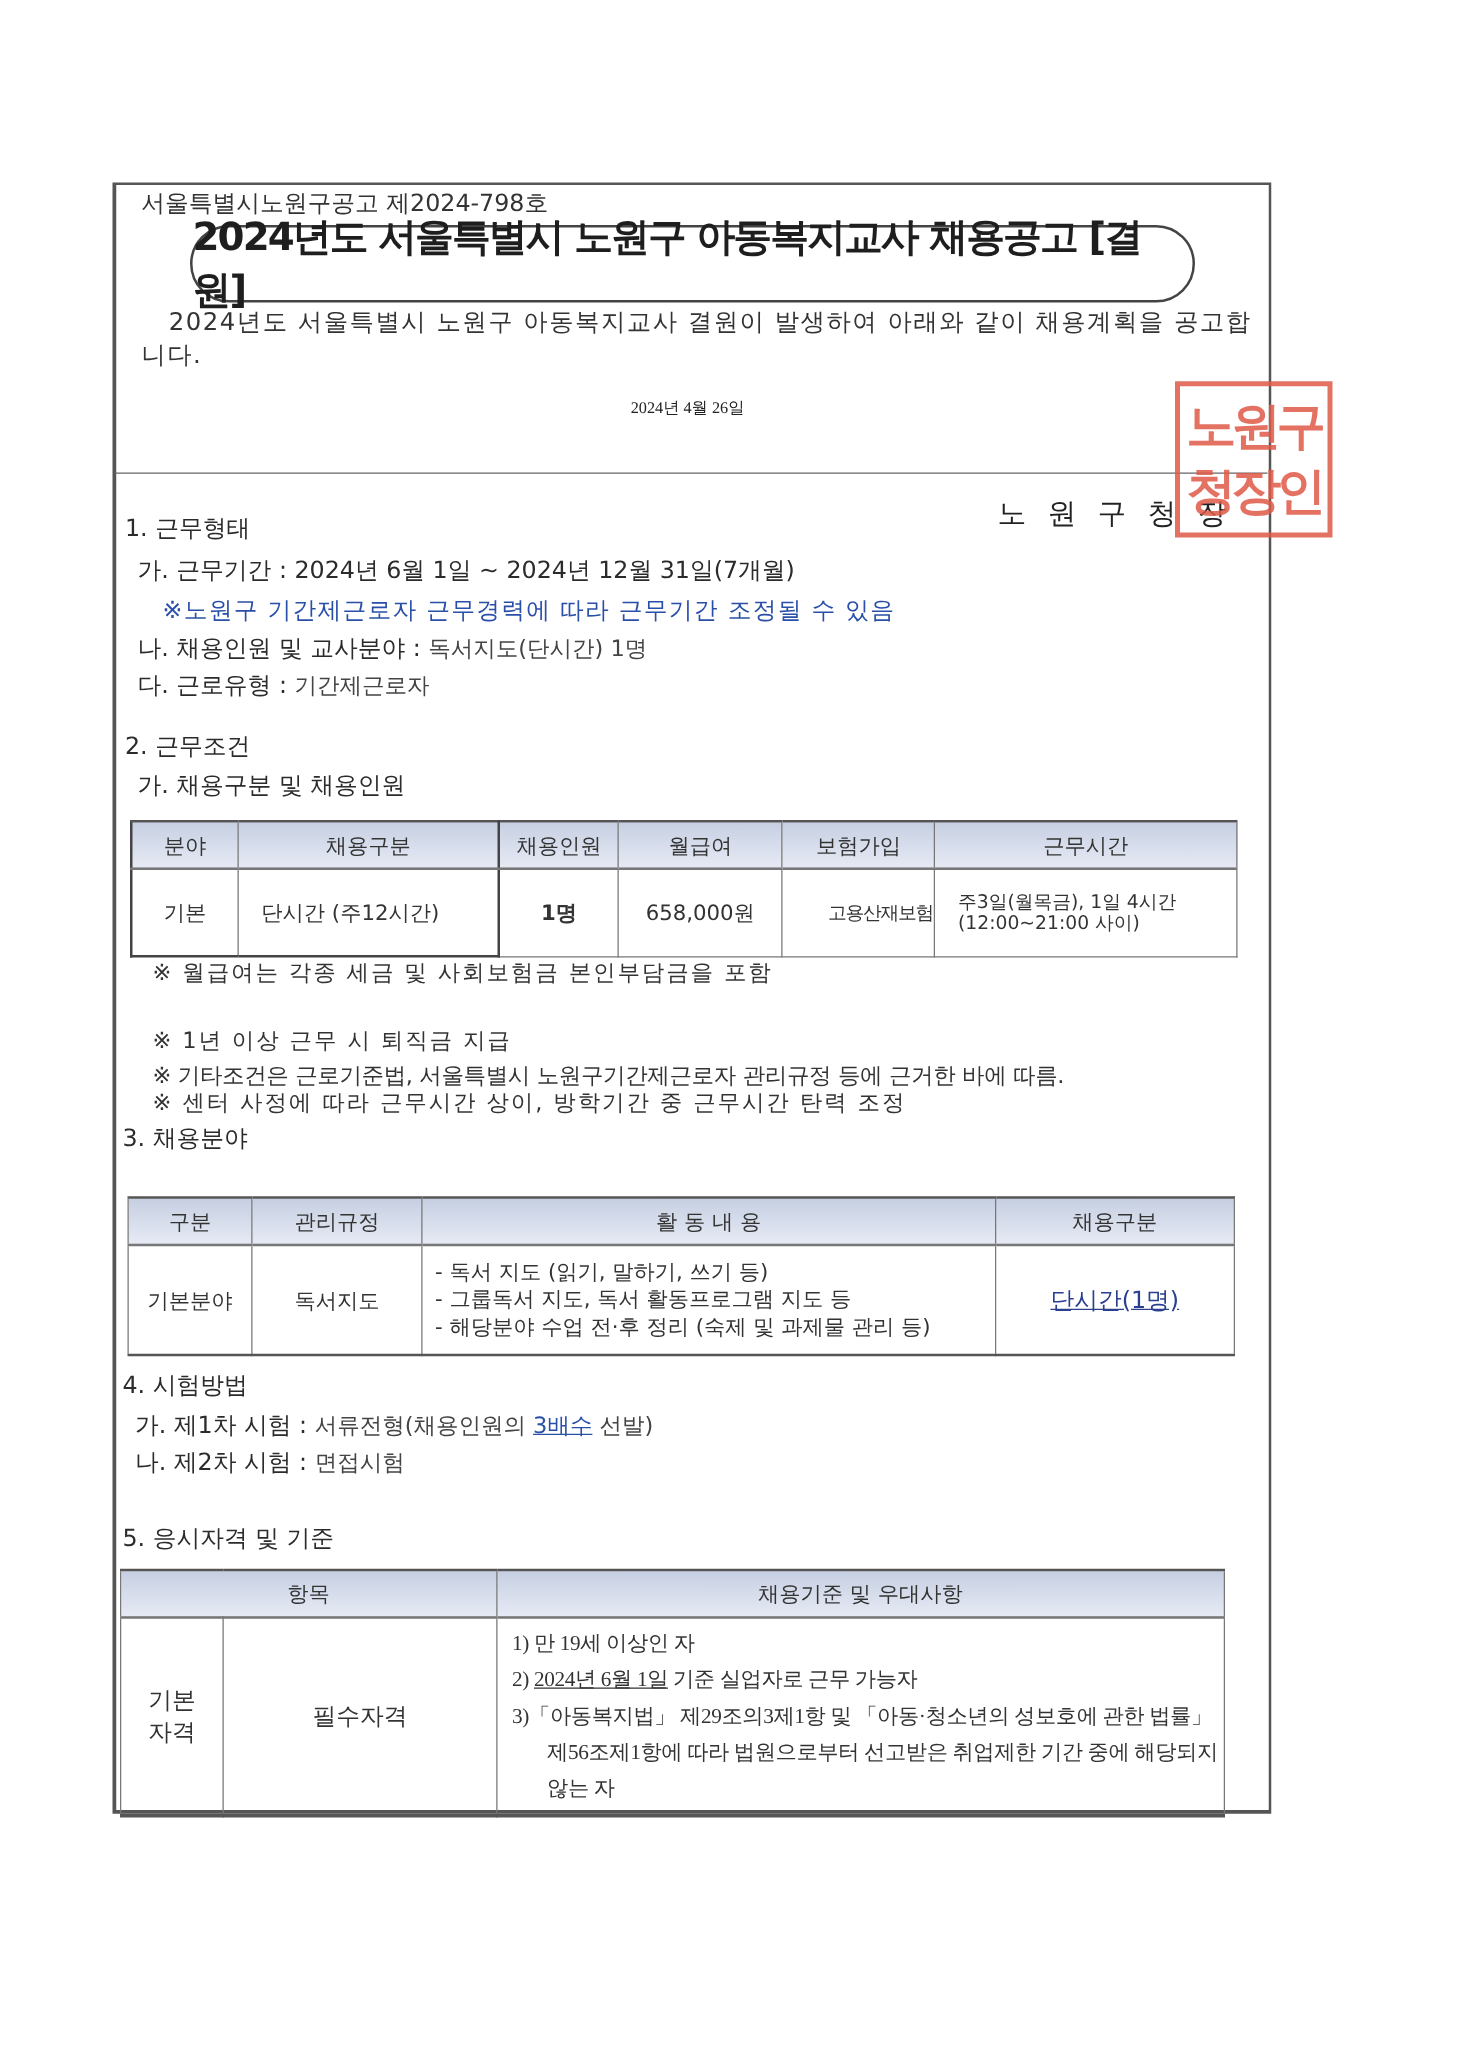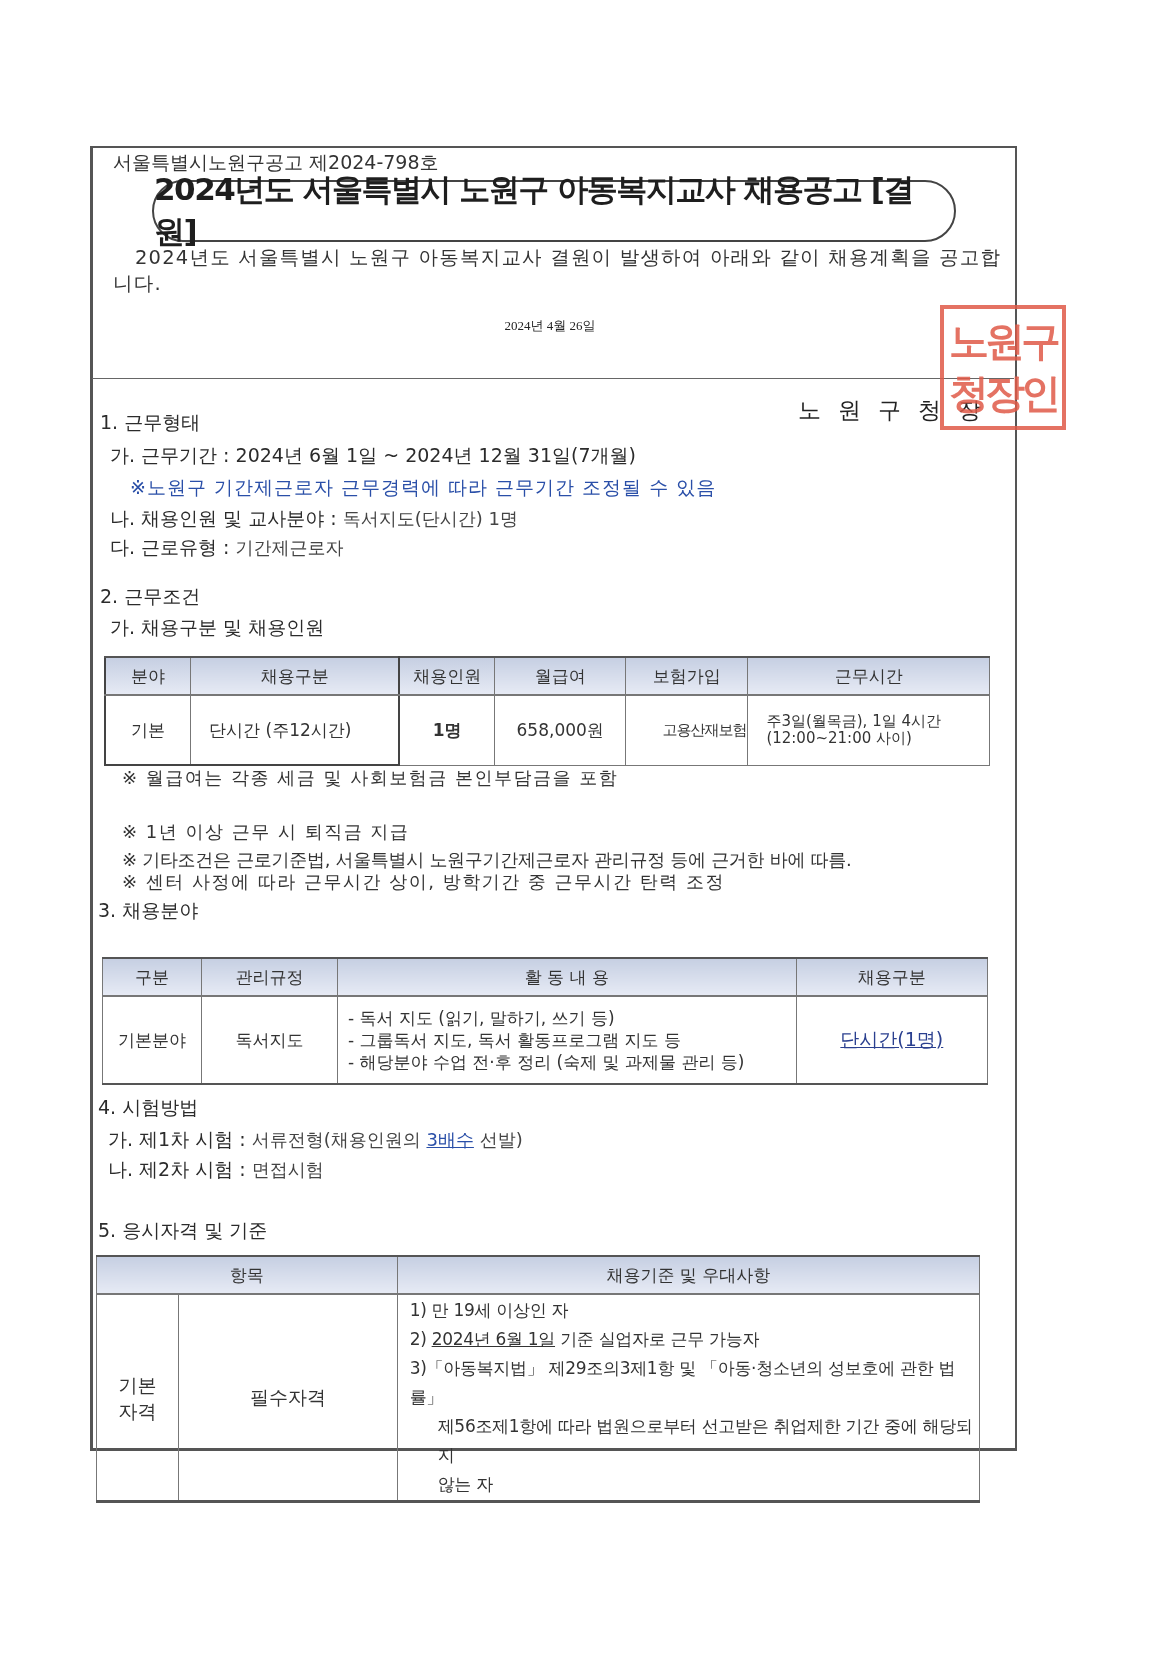--- a/index.html
+++ b/index.html
@@ -139,21 +139,21 @@
 <table style="left:96px;top:1255px;width:884px;">
   <tbody>
       <tr style="height:38px;">
     <th colspan="2" style="width:298px;">항목</th>
     <th style="width:586px;">채용기준 및 우대사항</th>
   </tr>
   <tr style="height:158px;border-bottom:3px solid #555;">
     <td style="width:80px;white-space:pre-line;font-size:19px;line-height:26px;">기본
 자격</td>
     <td style="width:218px;font-size:19px;">필수자격</td>
-    <td style="text-align:left;padding-left:12px;font-size:17px;line-height:29px;letter-spacing:-0.3px;">
+    <td style="text-align:left;padding-left:12px;font-size:17px;line-height:29px;letter-spacing:-0.3px;font-family:Liberation Serif, serif;">
       <div>1) 만 19세 이상인 자</div>
       <div><span>2) </span><span class="uline">2024년 6월 1일</span><span> 기준 실업자로 근무 가능자</span></div>
       <div>3)「아동복지법」 제29조의3제1항 및 「아동·청소년의 성보호에 관한 법률」</div>
       <div style="padding-left:28px;">제56조제1항에 따라 법원으로부터 선고받은 취업제한 기간 중에 해당되지</div>
       <div style="padding-left:28px;">않는 자</div>
     </td>
   </tr>
 </tbody>
   </table>
 

